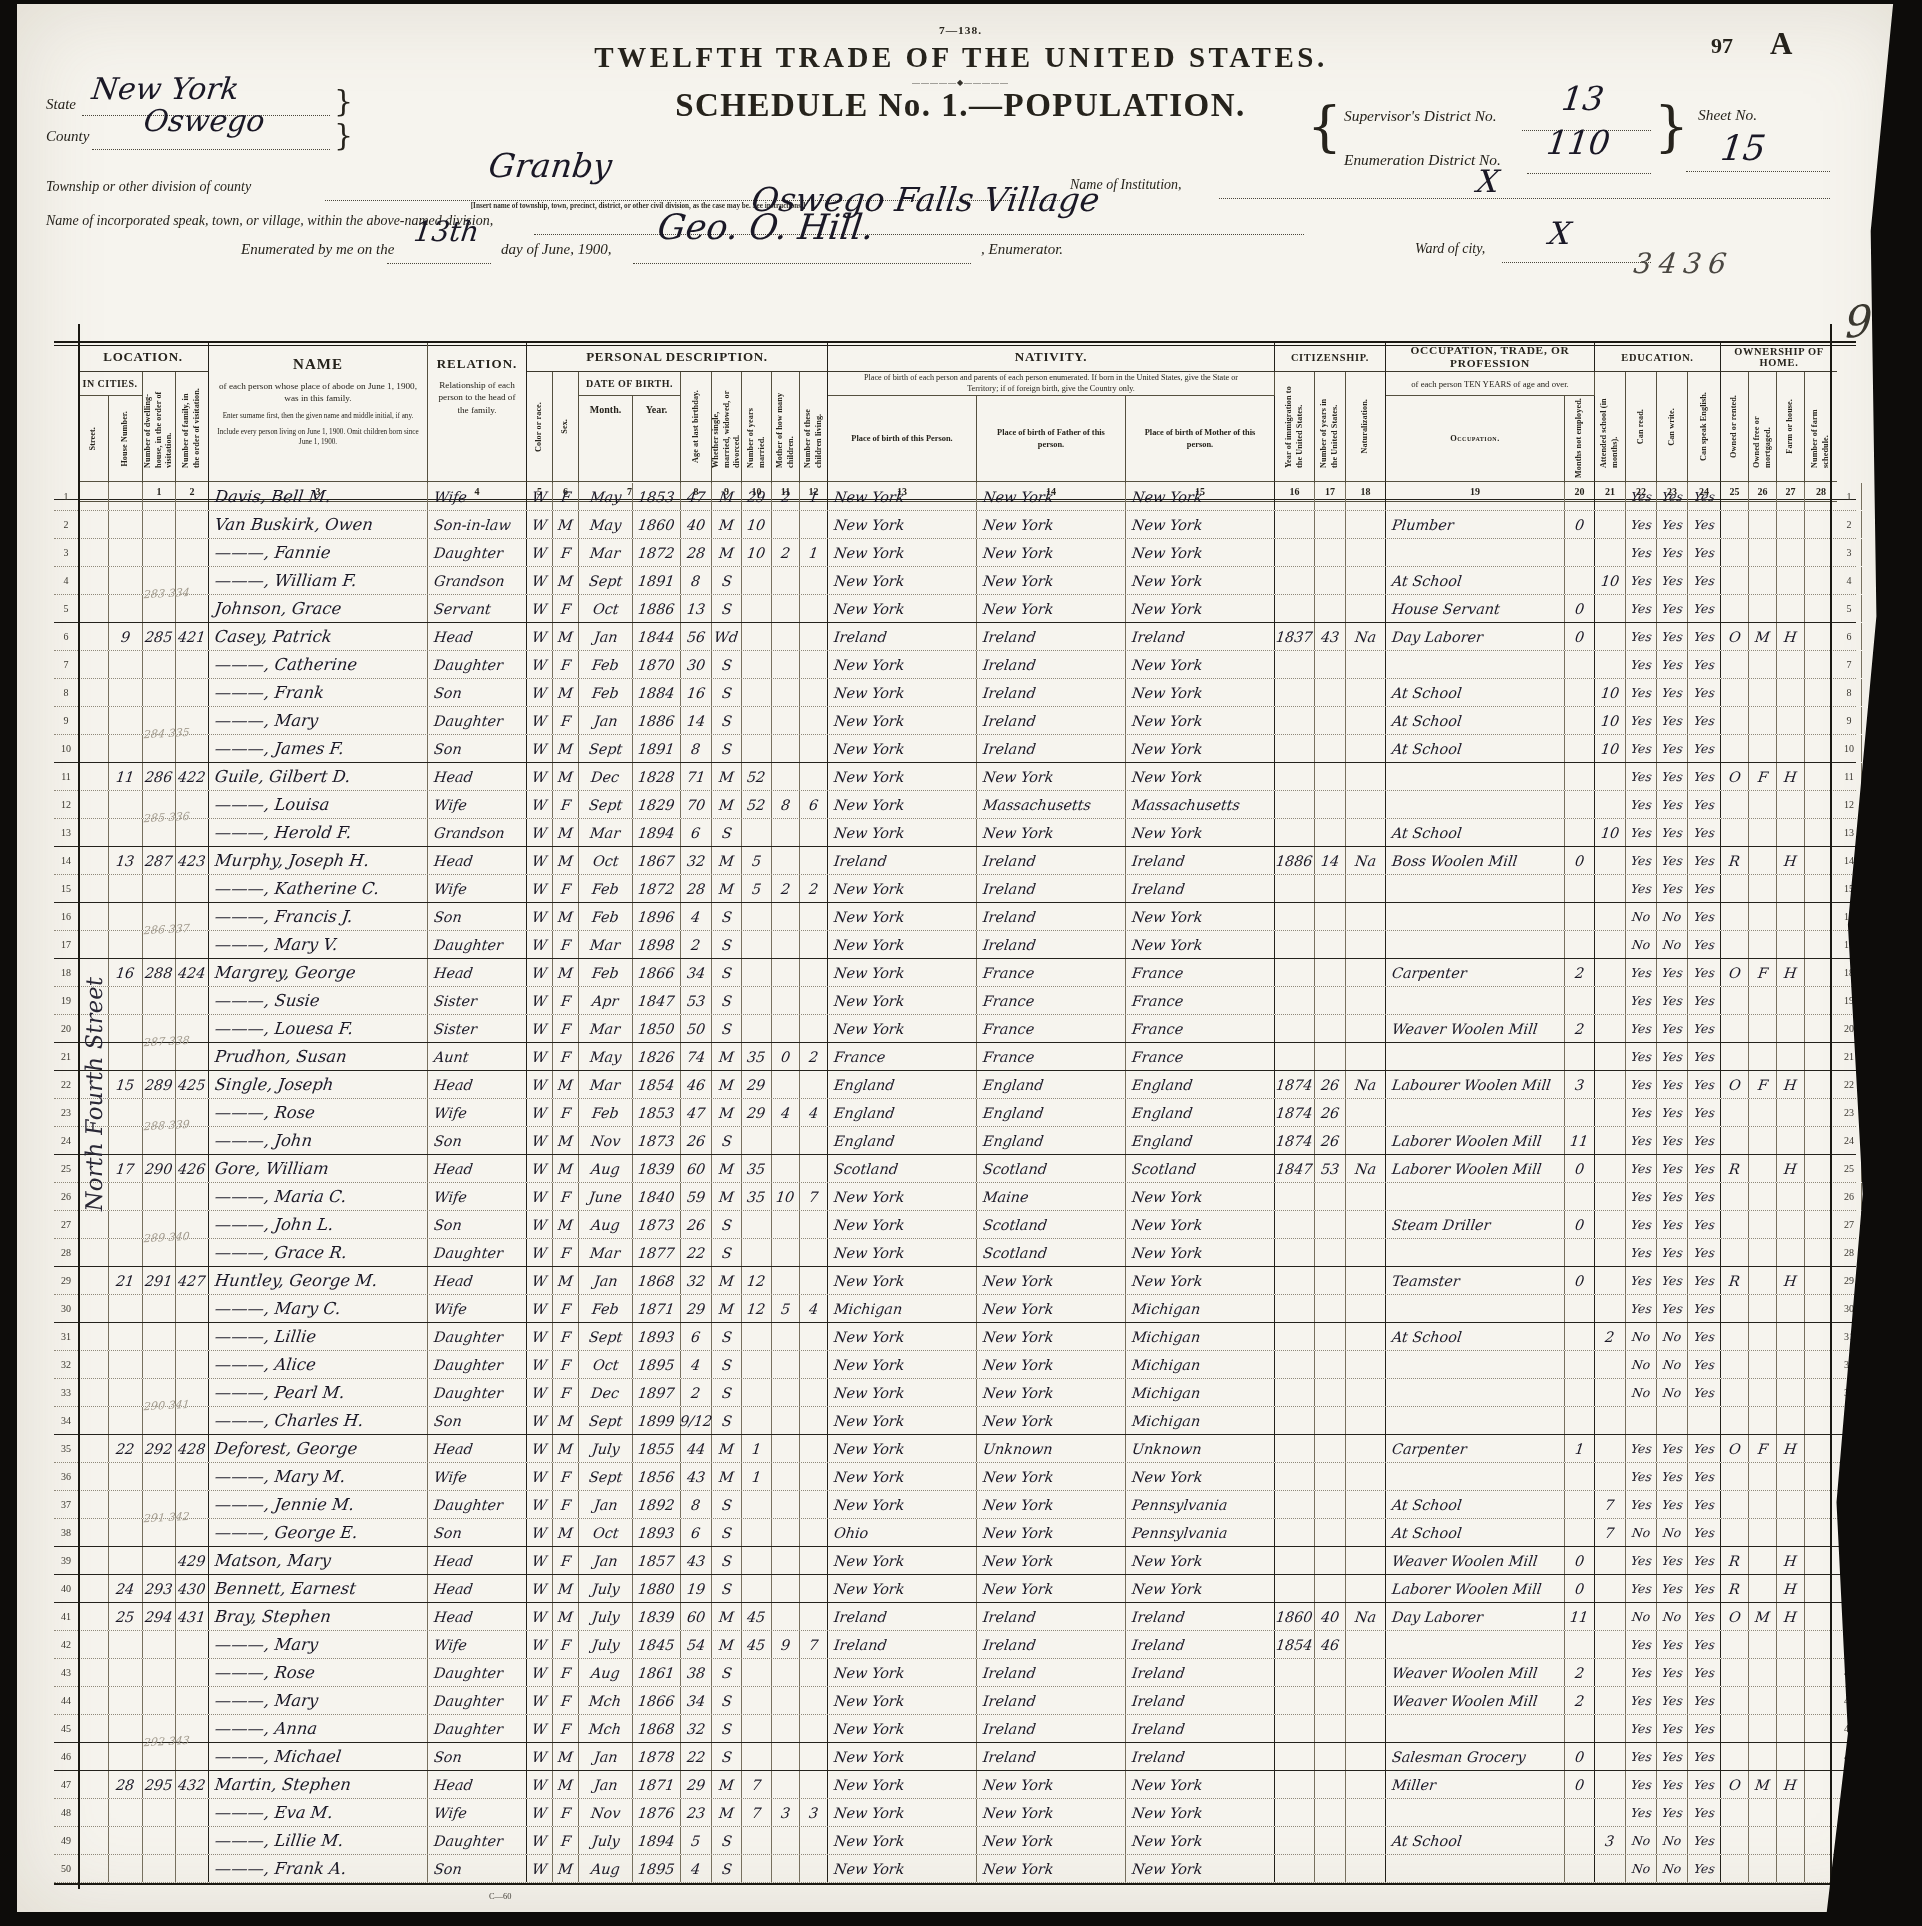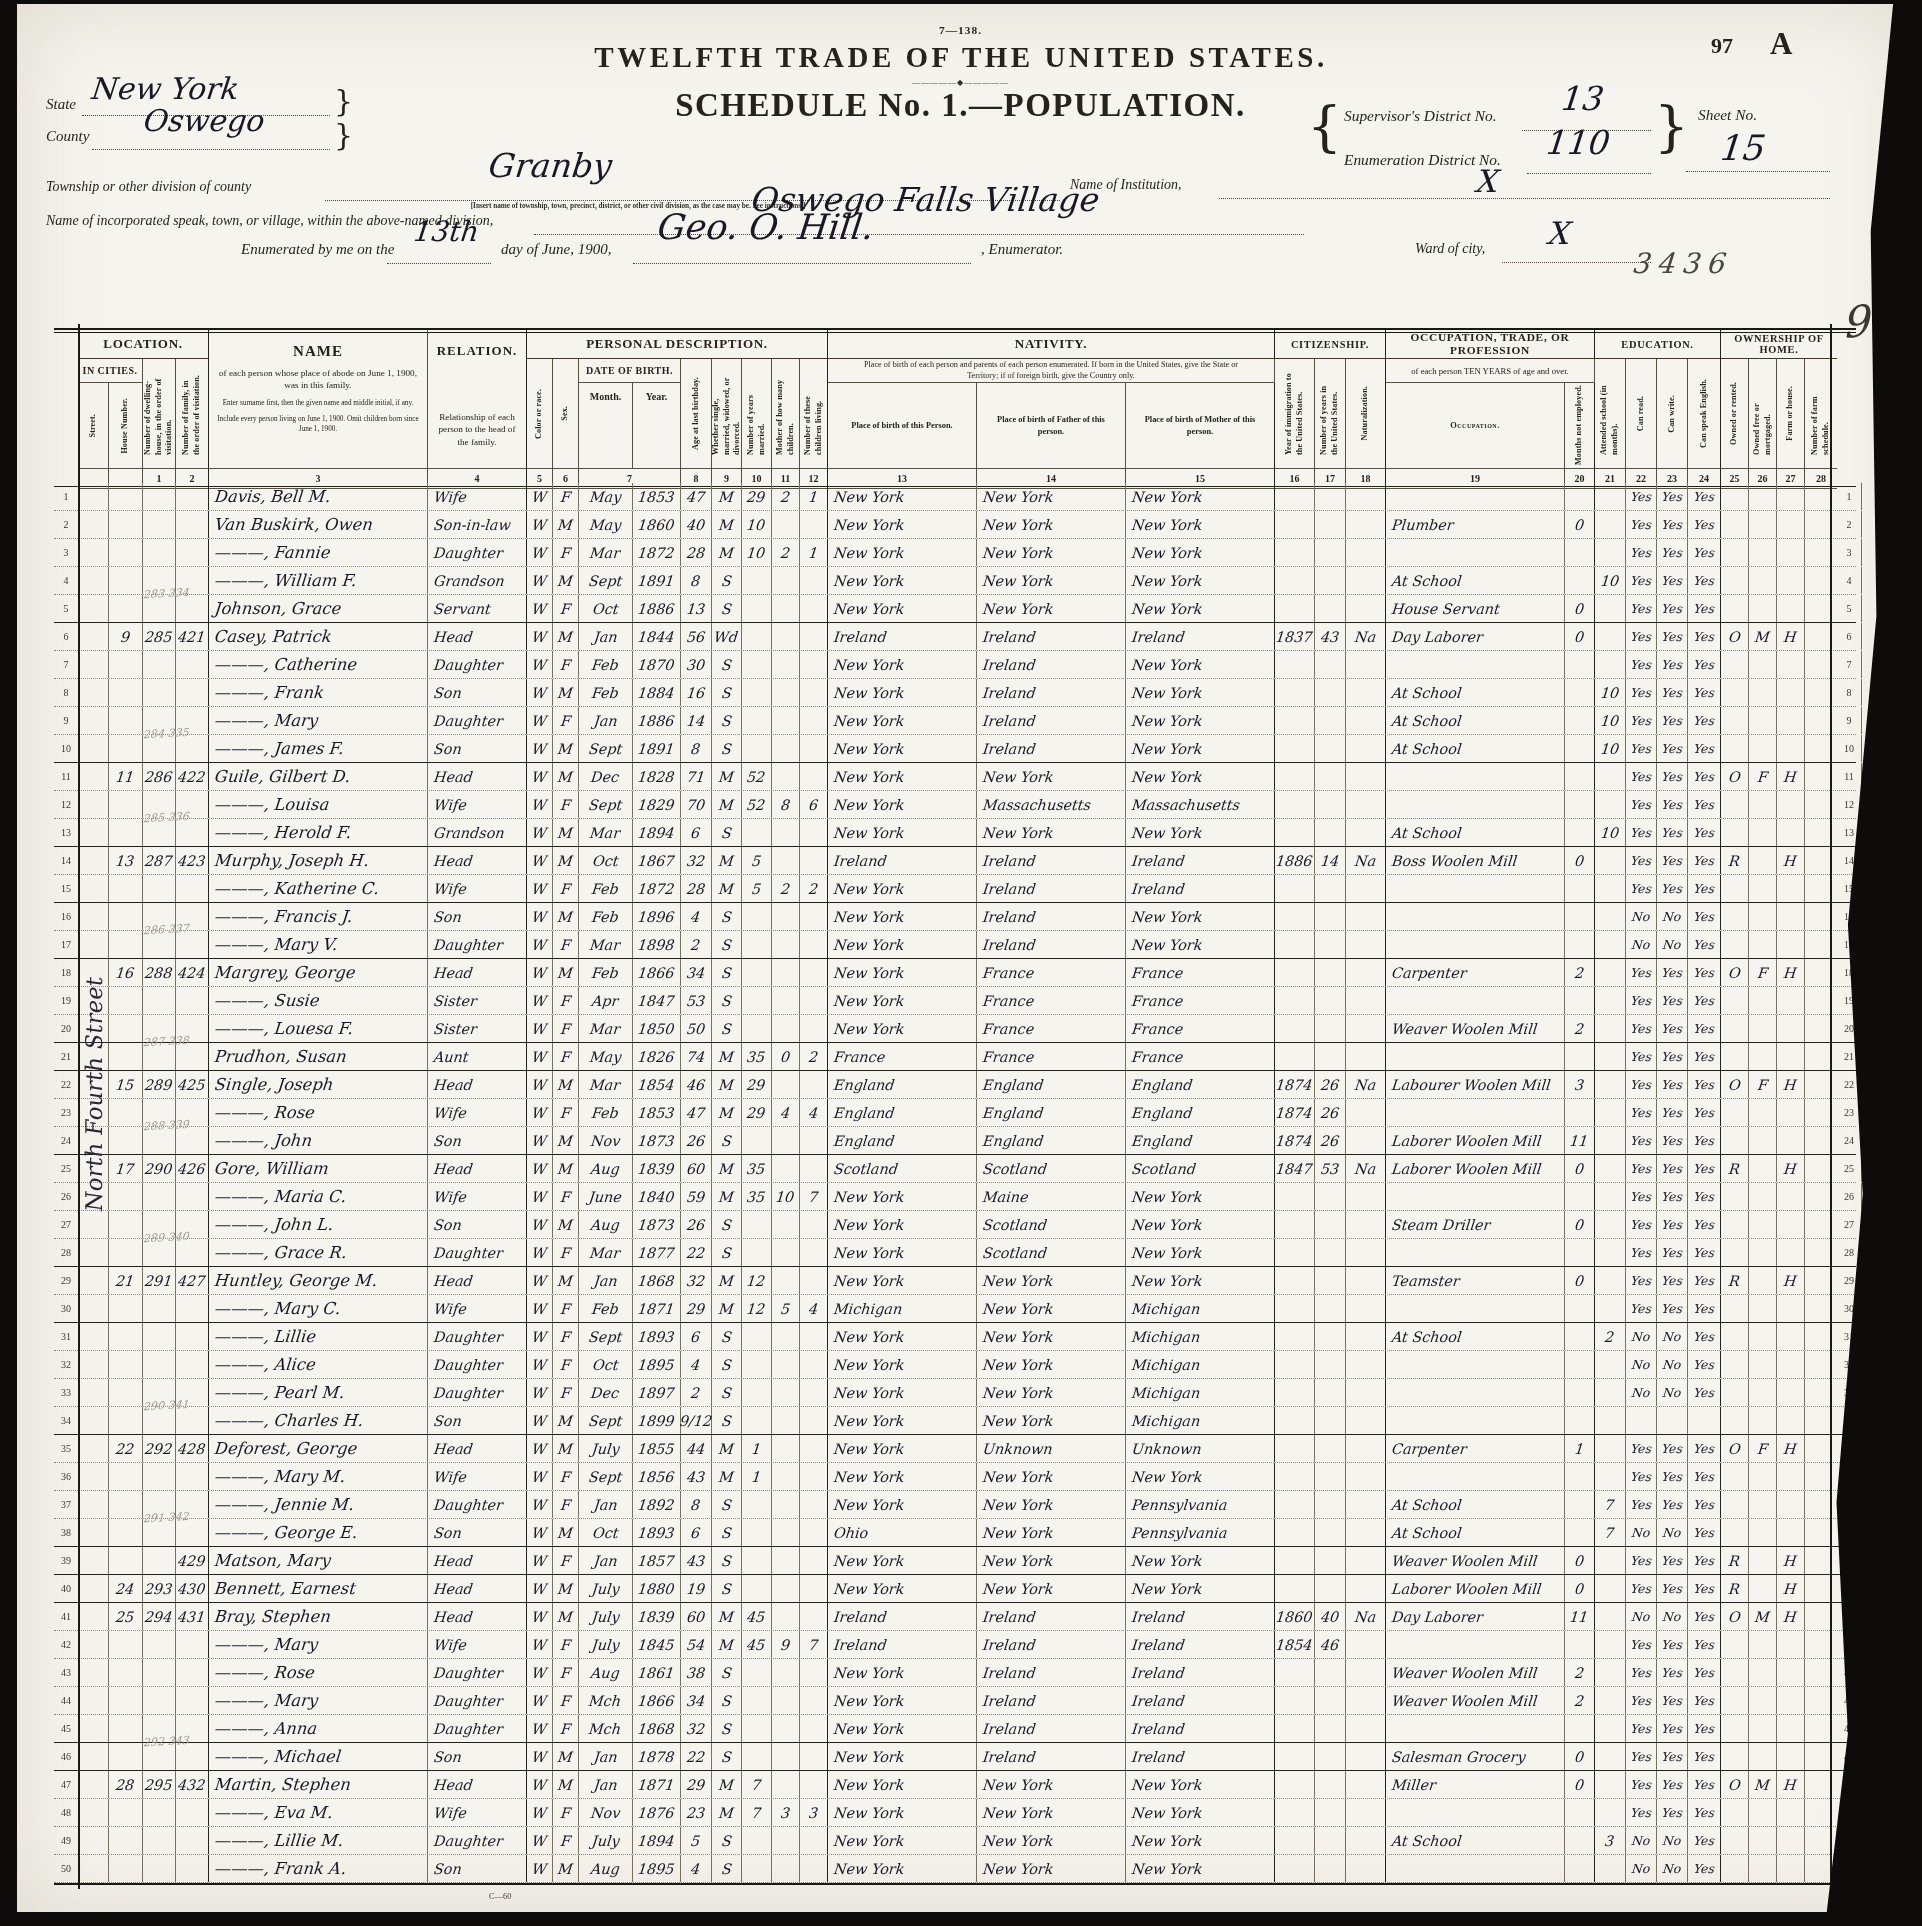--- a/index.html
+++ b/index.html
@@ -12,21 +12,21 @@
   .abs{position:absolute;}
   .printed{color:#26231c;}
   .it{font-style:italic;}
   .hw{font-family:"DejaVu Serif",serif;font-style:italic;color:#1a1826;}
   .hw>span,.hwv{display:inline-block;transform:skewX(-7deg);}
   .dot{border-bottom:1.2px dotted #4a463a;height:1px;}
   .brace{font-family:"DejaVu Serif",serif;color:#26231c;}
   
   .census{position:absolute;left:37px;top:320px;width:1802px;
     --gtc:24px 31px 34px 33px 33px 219px 99px 26px 26px 54px 48px 31px 30px 30px 28px 28px 149px 149px 149px 40px 31px 40px 179px 30px 31px 31px 31px 33px 28px 28px 28px 32px 25px;}
-  .thead{position:absolute;left:0;top:4px;width:1802px;height:159px;display:grid;
+  .thead{position:absolute;left:0;top:17px;width:1802px;height:159px;display:grid;
          grid-template-columns:var(--gtc);grid-template-rows:29px 24px 86px 20px;
          border-top:2px solid #1b1913;border-bottom:1.2px solid #24221c;box-sizing:border-box;}
   .thead::before{content:'';position:absolute;left:0;right:0;top:1.5px;height:0.7px;background:#1b1913;}
   .hx{border-right:0.5px solid #55503f;border-bottom:0.5px solid #55503f;position:relative;
       display:flex;align-items:center;justify-content:center;overflow:hidden;box-sizing:border-box;}
   .hx.h2{border-right:1.2px solid #24221c;}
   .hx.nbr{border-right:none;}
   .sp{border:none;}
   .gt{font-weight:bold;font-size:13px;letter-spacing:0.7px;text-align:center;border-bottom:1px solid #3c382c;}
   .gts{font-size:10.4px;}
@@ -139,21 +139,21 @@
 
       <div class="hx namecell" style="grid-column:6;grid-row:1/4">
         <span class="t1">NAME</span>
         <span class="d1">of each person whose place of abode on June 1, 1900, was in this family.</span>
         <span class="d2">Enter surname first, then the given name and middle initial, if any.</span>
         <span class="d3">Include every person living on June 1, 1900.  Omit children born since June 1, 1900.</span>
       </div>
 
       <div class="hx namecell h2" style="grid-column:7;grid-row:1/4">
         <span class="t1" style="font-size:13px;">RELATION.</span>
-        <span class="d1" style="margin-top:45px;">Relationship of each person to the head of the family.</span>
+        <span class="d1" style="">Relationship of each person to the head of the family.</span>
       </div>
 
       <div class="hx gt h2" style="grid-column:8/17;grid-row:1">PERSONAL DESCRIPTION.</div>
       <div class="hx gt h2" style="grid-column:17/20;grid-row:1">NATIVITY.</div>
       <div class="hx gt gts h2" style="grid-column:20/23;grid-row:1">CITIZENSHIP.</div>
       <div class="hx gt gt2 h2" style="grid-column:23/25;grid-row:1">OCCUPATION, TRADE, OR PROFESSION</div>
       <div class="hx gt gts h2" style="grid-column:25/29;grid-row:1">EDUCATION.</div>
       <div class="hx gt gts nbr" style="grid-column:29/33;grid-row:1">OWNERSHIP OF HOME.</div>
 
       <div class="hx sp" style="grid-column:33;grid-row:1/5"></div>

